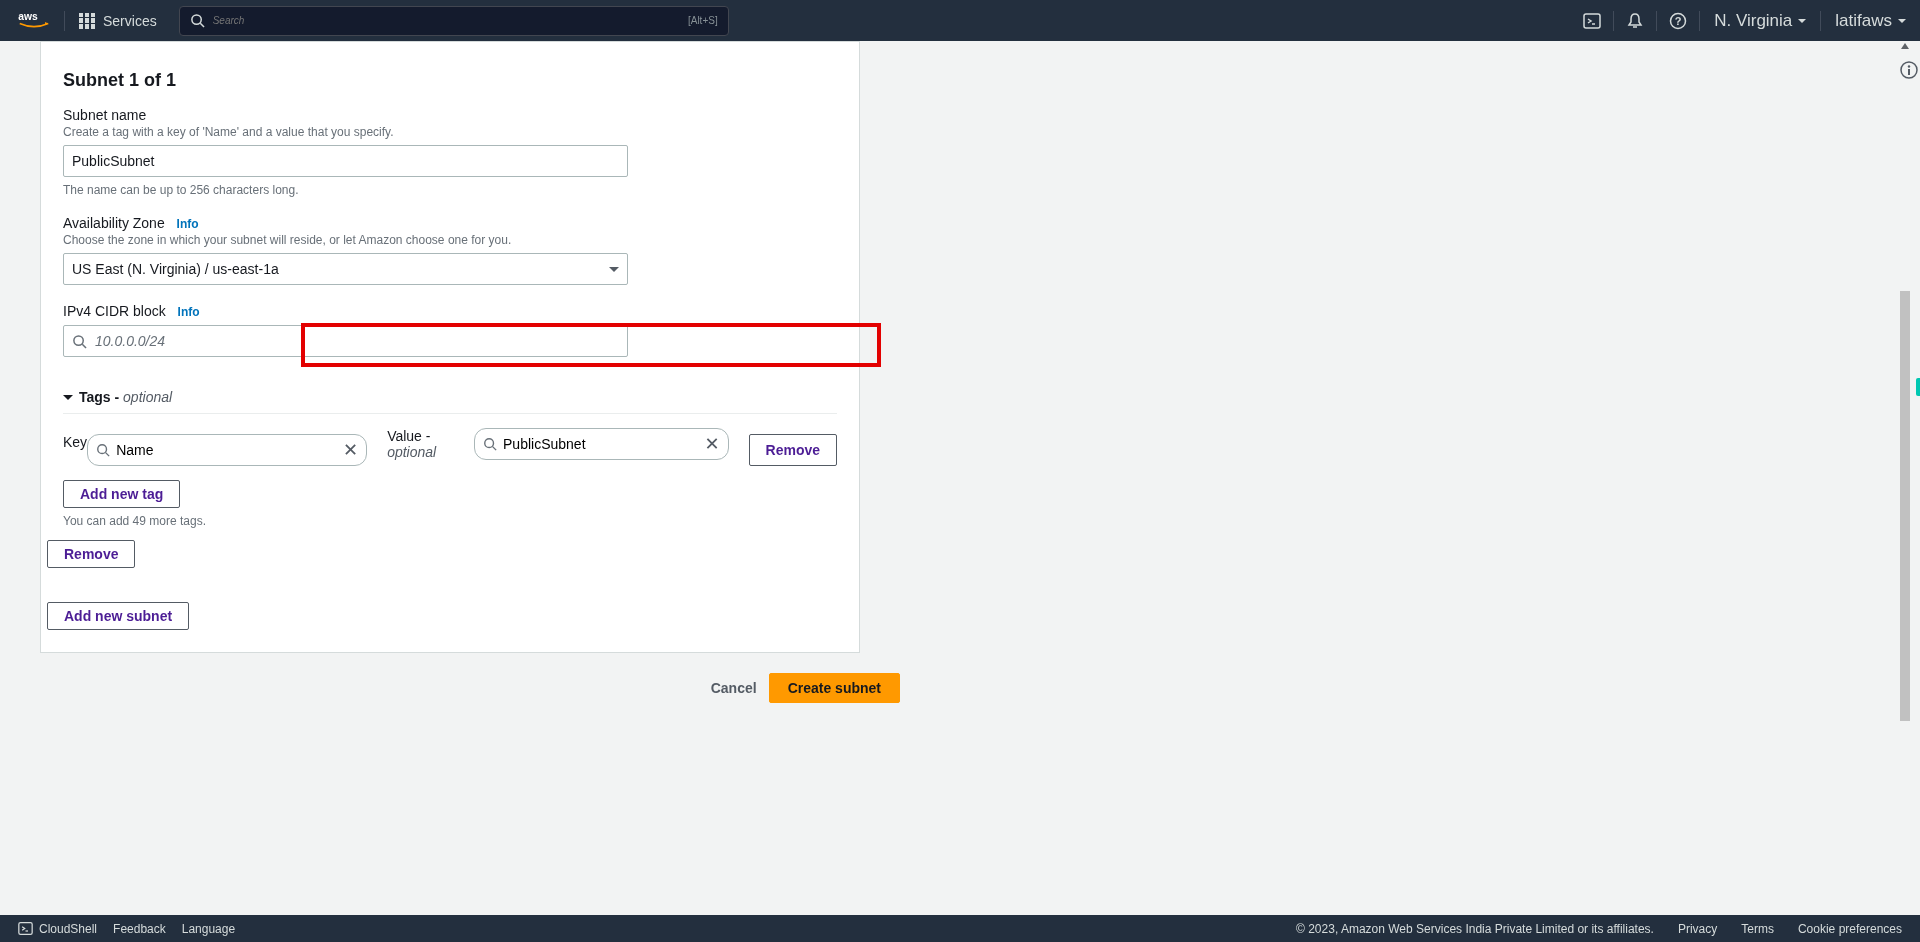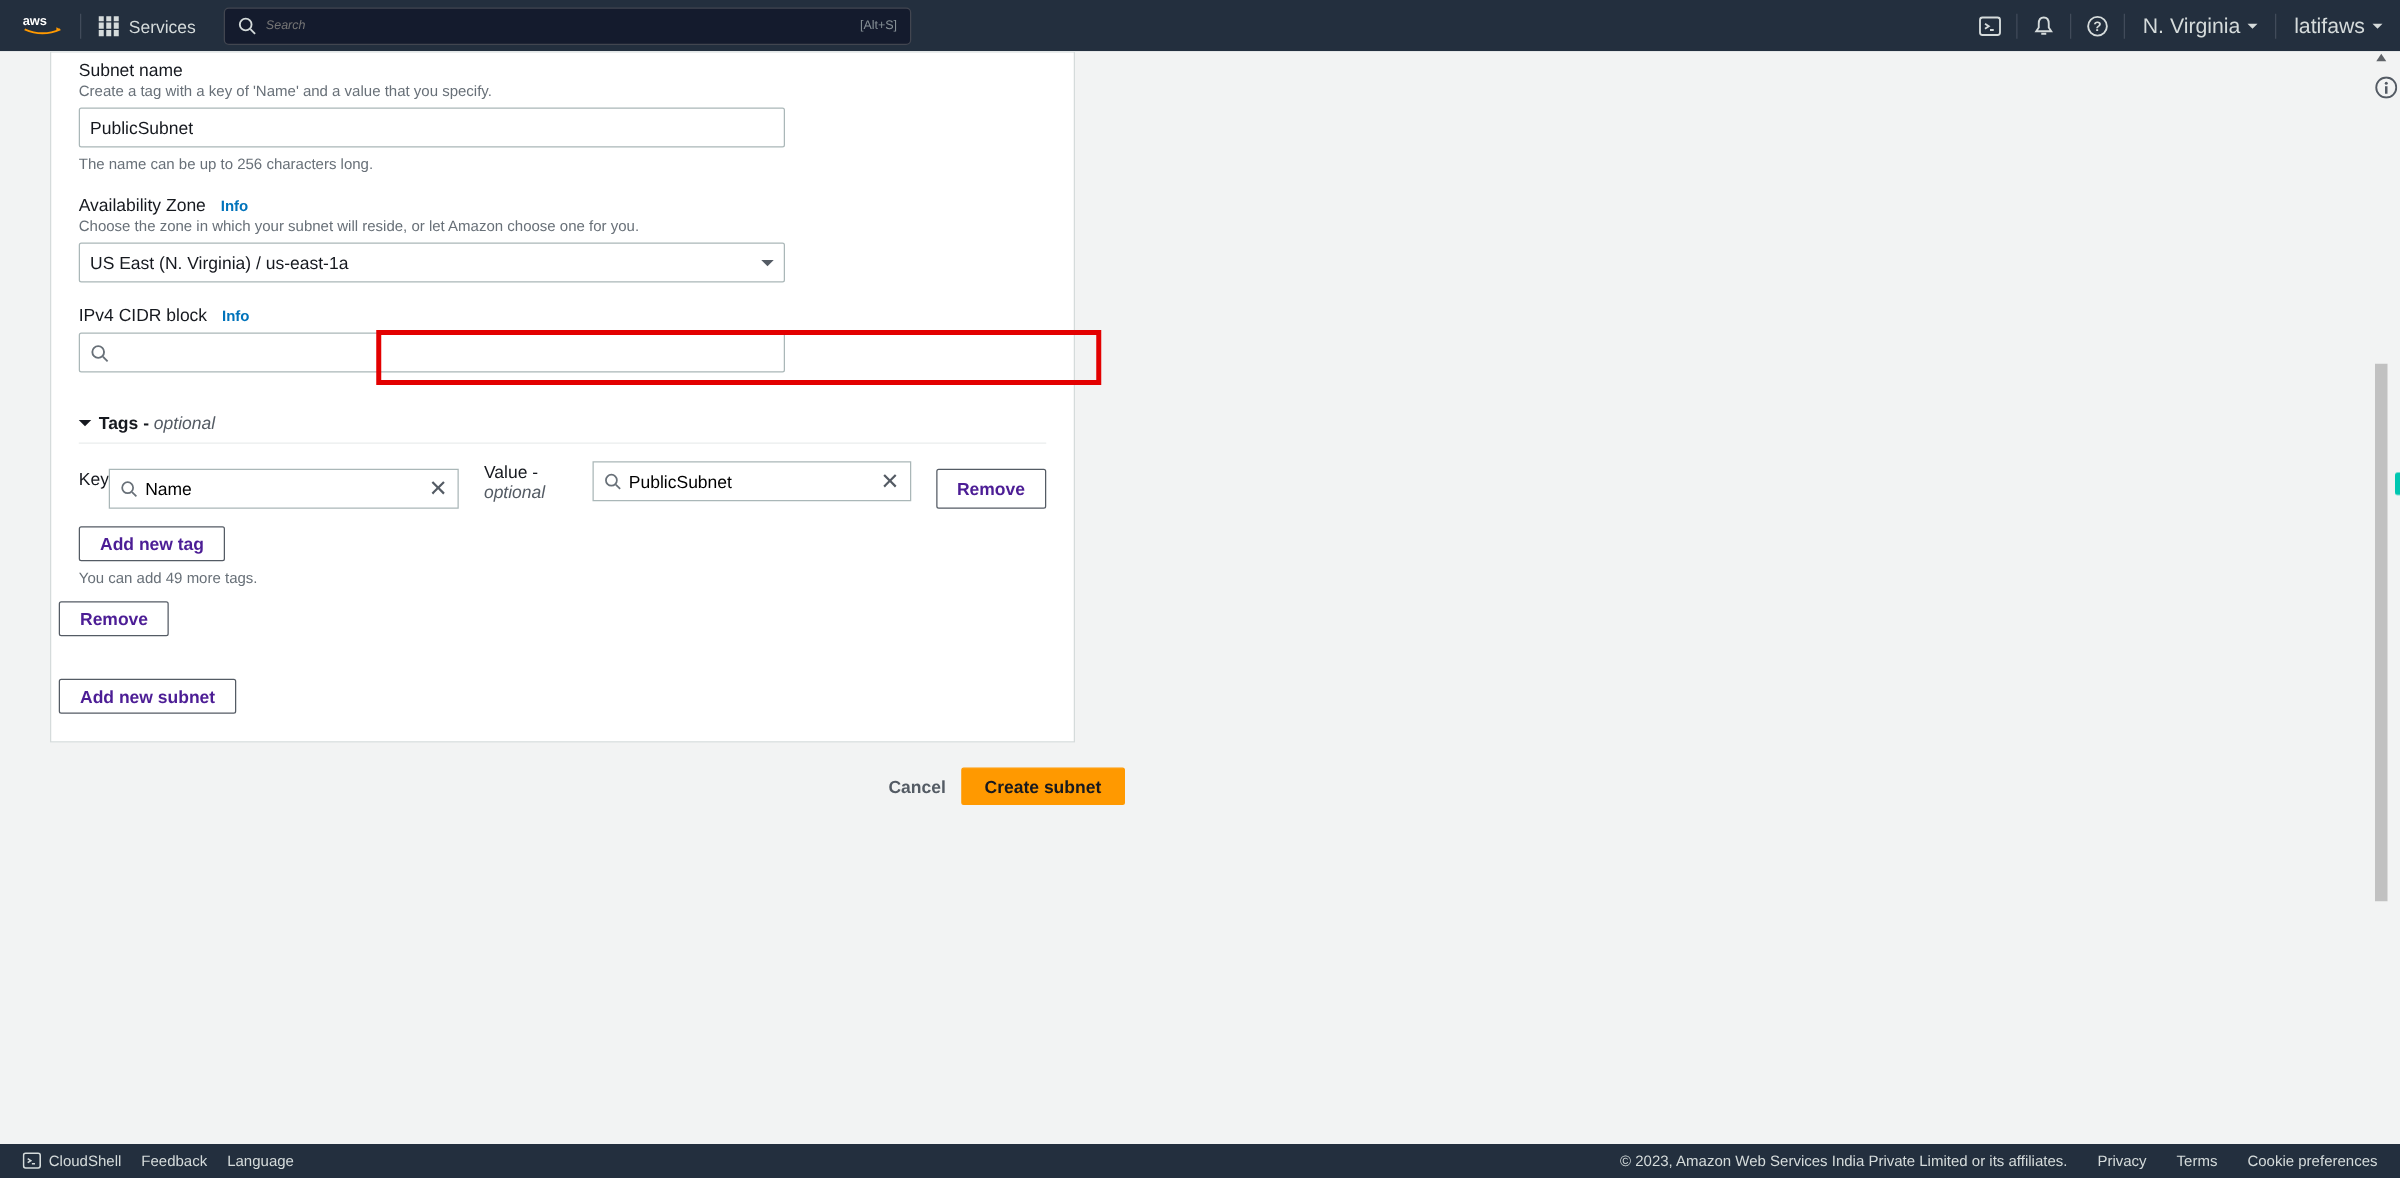--- a/index.html
+++ b/index.html
@@ -52,21 +52,21 @@
 .red-highlight { position:absolute; border: 4px solid #e30000; pointer-events:none; }
 
 .tags-header { display:flex; align-items:center; gap:6px; font-size:14px; color:#16191f; padding: 14px 0 8px 0; border-bottom: 1px solid #eaeded; margin-bottom: 14px; cursor:pointer; font-weight:700; }
 .tags-header .optional { font-style:italic; font-weight:400; color:#545b64; }
 .caret-down-dark { width:0; height:0; border-left:5px solid transparent; border-right:5px solid transparent; border-top:5px solid #16191f; }
 
 .tag-row { display:flex; gap:20px; align-items:flex-end; margin-bottom:14px; }
 .tag-col { display:flex; flex-direction:row; }
 .tag-col-label { font-size:14px; color:#16191f; margin-bottom:6px; }
 .tag-col-label .optional { font-style:italic; color:#545b64; }
-.tag-input-wrap { width: 280px; height:32px; border:1px solid #aab7b8; border-radius:0; display:flex; align-items:center; padding:0 8px; gap:6px; background:#fff; }
+.tag-input-wrap { width: 280px; height:32px; border:1px solid #aab7b8; border-radius:12px; display:flex; align-items:center; padding:0 8px; gap:6px; background:#fff; }
 .tag-input-wrap input { flex:1; border:none; outline:none; font-size:14px; }
 .clear-x { cursor:pointer; font-size:18px; color:#545b64; line-height:1; }
 
 .btn { border:1px solid #545b64; background:#fff; color:#4c1d95; font-weight:700; font-size:14px; border-radius:2px; padding: 6px 18px; cursor:pointer; }
 .btn-small { padding: 5px 16px; }
 .btn-primary { background:#ff9900; border-color:#ff9900; color:#16191f; }
 .btn-link { background:none; border:none; color:#545b64; font-weight:700; cursor:pointer; font-size:14px; }
 
 .actions-row { display:flex; justify-content:flex-end; gap: 12px; width: 860px; margin-left:40px; padding: 20px 0 0 0; align-items:center; }
 
@@ -159,20 +159,21 @@
   </div>
 </div>
 
 <div class="main-wrap">
   <div class="content-col">
     <div class="scroll-region">
 
       <div class="panel" style="position:relative">
         <div class="panel-top-clip"></div>
 
+        <div class="section-title">Subnet 1 of 1</div>
 
         <div class="inner-pad">
 
           
           <div class="field-group">
             <div class="field-label">Subnet name</div>
             <div class="field-desc">Create a tag with a key of 'Name' and a value that you specify.</div>
             <input class="text-input" type="text" value="PublicSubnet" style="">
             <div class="field-hint">The name can be up to 256 characters long.</div>
           </div>
@@ -194,20 +195,21 @@
           <div class="field-group" style="position:relative">
             <div class="field-label">
               <span>IPv4 CIDR block</span>
               <span class="info-link">Info</span>
             </div>
             <div class="search-input-wrap" style="margin-top:6px">
               <svg width="15" height="15" viewBox="0 0 16 16">
                   <circle cx="7" cy="7" r="5" stroke="#687078" stroke-width="1.6" fill="none"></circle>
                   <line x1="11" y1="11" x2="15" y2="15" stroke="#687078" stroke-width="1.6"></line>
                 </svg>
+              <input type="text" placeholder="10.0.0.0/24" style="">
             </div>
             <div class="red-highlight" style="left:238px; top:20px; width:580px; height:44px"></div>
           </div>
 
           
           <div class="tags-header">
             <span class="caret-down-dark"></span>
             <span><span>Tags - </span><span class="optional">optional</span></span>
           </div>
 

